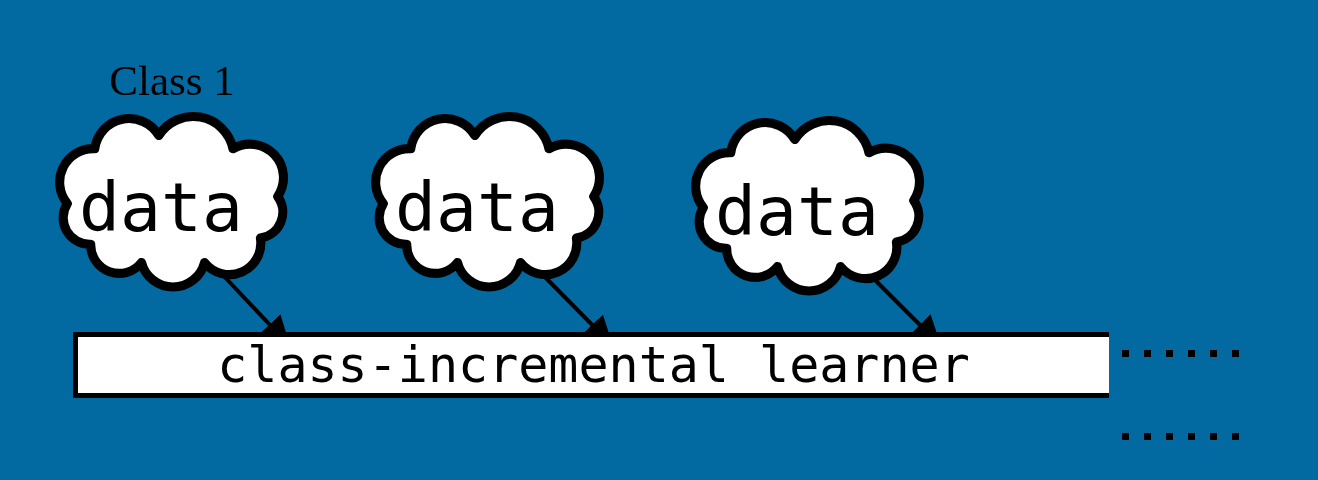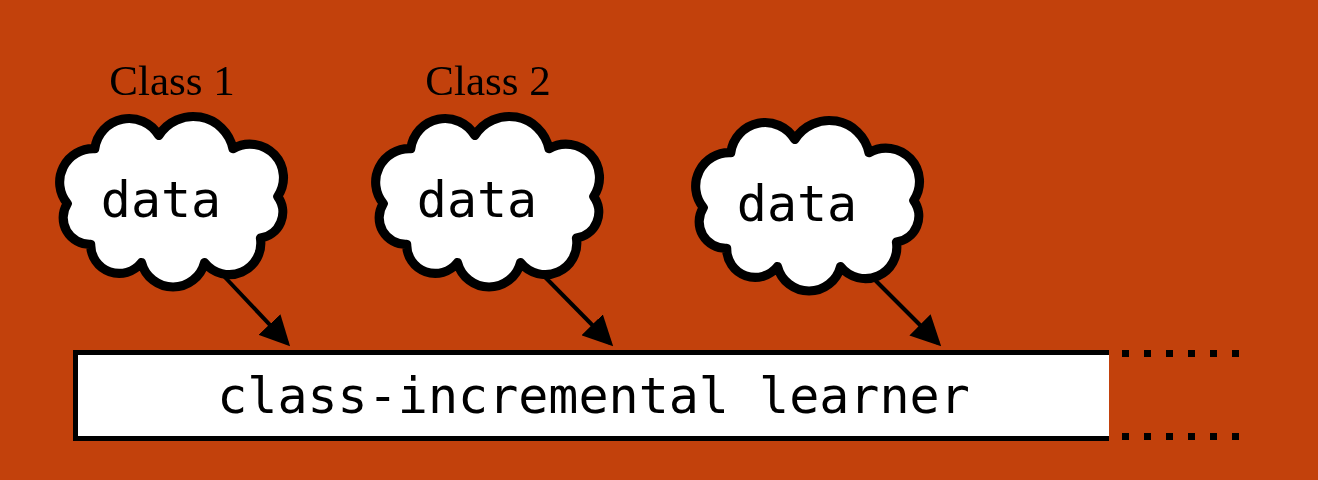--- a/index.html
+++ b/index.html
@@ -5,21 +5,21 @@
   html, body {
     margin: 0;
     padding: 0;
     background: #ffffff;
     font-family: "Liberation Sans", sans-serif;
   }
   .canvas {
     position: relative;
     width: 1318px;
     height: 480px;
-    background: #c2410c;
+    background: #0369a1;
     overflow: hidden;
   }
 
   
   .cloud-group {
     position: absolute;
     width: 252px;
     height: 250px;
   }
   .cloud-group.c1 { left: 46px;  top: 58px; }
@@ -52,25 +52,25 @@
     fill: #ffffff;
     stroke: #000000;
     stroke-width: 9;
     stroke-linejoin: round;
     stroke-linecap: round;
   }
 
   .cloud-data {
     position: absolute;
     left: 0;
-    top: 116px;
+    top: 124px;
     width: 230px;
     text-align: center;
     font-family: "DejaVu Sans Mono", "Liberation Mono", monospace;
-    font-size: 50px;
+    font-size: 68px;
     line-height: 52px;
     color: #000000;
     white-space: nowrap;
   }
 
   
   .arrows-layer {
     position: absolute;
     left: 0;
     top: 0;
@@ -81,23 +81,23 @@
   .arrow-line {
     stroke: #000000;
     stroke-width: 4;
     fill: none;
   }
 
   
   .learner-box {
     position: absolute;
     left: 73px;
-    top: 350px;
+    top: 332px;
     width: 1036px;
-    height: 91px;
+    height: 66px;
     box-sizing: border-box;
     border: 5px solid #000000;
     border-right: none;
     background: #ffffff;
     display: flex;
     align-items: center;
     justify-content: center;
   }
   .learner-label {
     font-family: "DejaVu Sans Mono", "Liberation Mono", monospace;
@@ -132,21 +132,20 @@
                A 26 26 0 0 1 205 126
                A 31 31 0 0 1 150 150
                A 32 32 0 0 1 88 150
                A 28 28 0 0 1 38 132
                A 26 26 0 0 1 15 92 Z"></path>
     </svg>
     <div class="cloud-data">data</div>
   </div>
 
   <div class="cloud-group c2">
-    <div class="class-label">Class 2</div>
     <svg class="cloud-svg" viewBox="-6 -6 246 186" preserveAspectRatio="xMidYMid meet">
       <path class="cloud-outline" d="M 15 92
                A 33 33 0 0 1 42 38
                A 34 34 0 0 1 105 25
                A 40 40 0 0 1 178 38
                A 33 33 0 0 1 222 85
                A 26 26 0 0 1 205 126
                A 31 31 0 0 1 150 150
                A 32 32 0 0 1 88 150
                A 28 28 0 0 1 38 132

